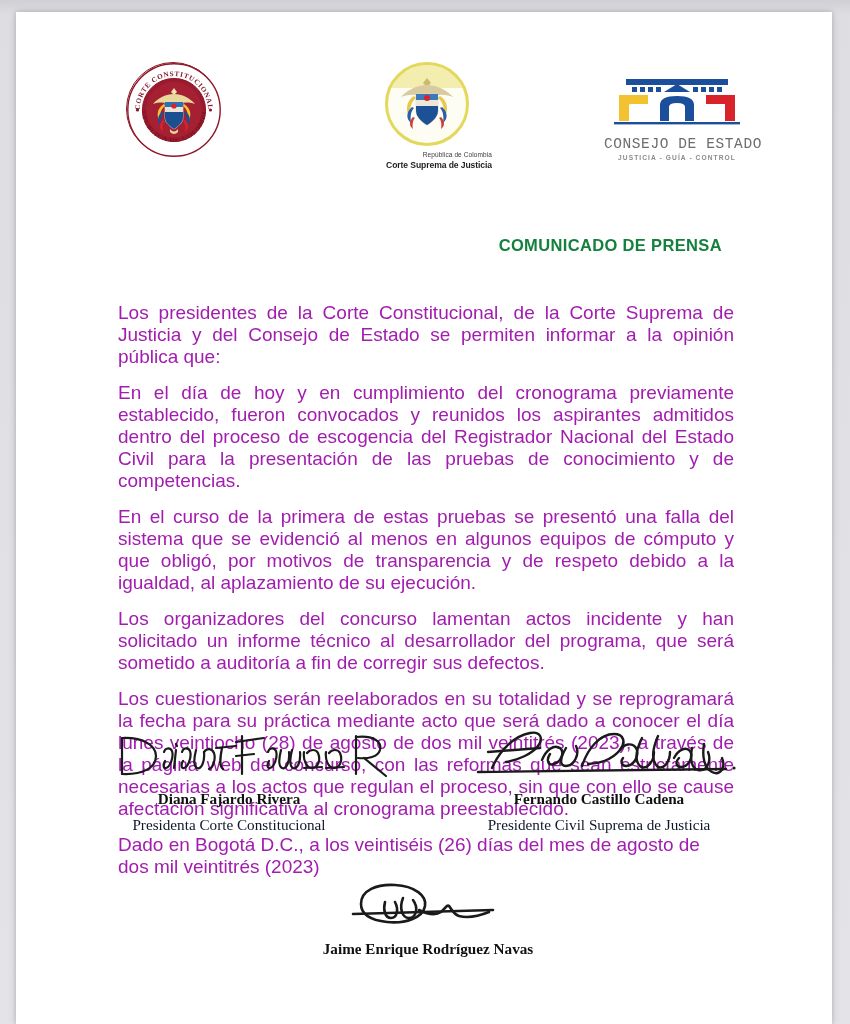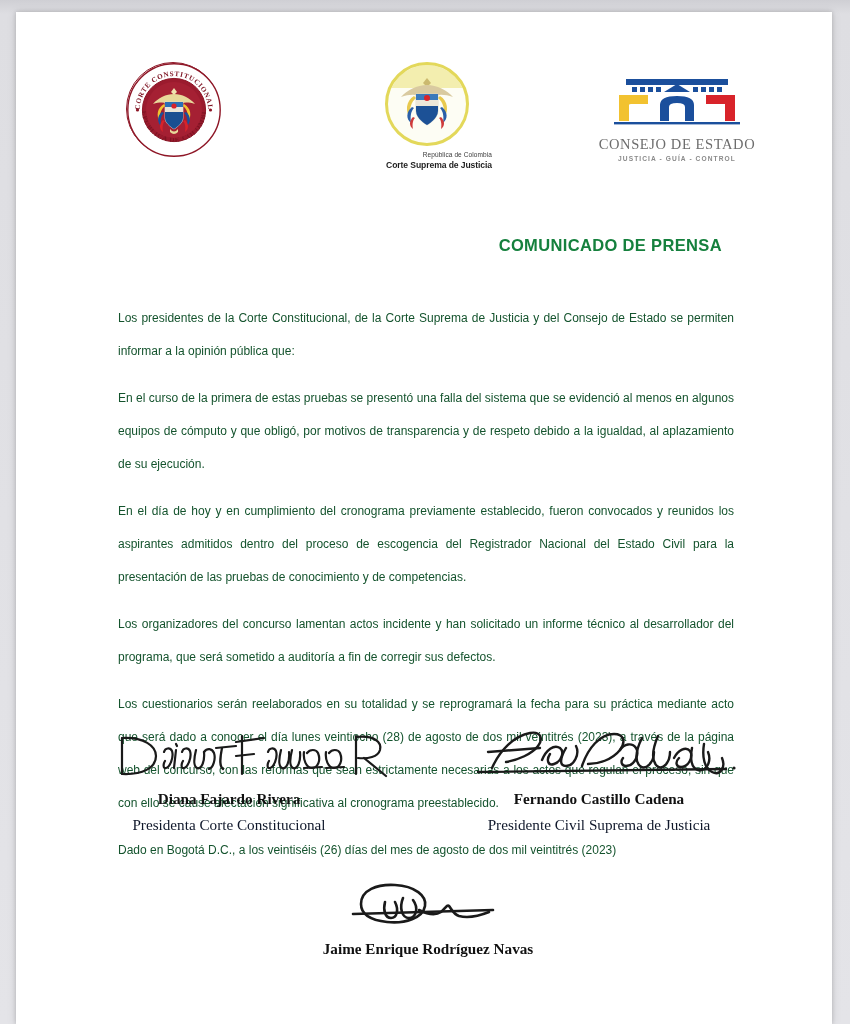--- a/index.html
+++ b/index.html
@@ -118,25 +118,25 @@
     font-size: 8.6px;
     font-weight: bold;
     color: #1e1e1e;
     letter-spacing: -0.1px;
   }
 
   
   .ce-mark { width: 150px; margin: 14px auto 0; }
   .ce-label1 {
     margin-top: 2px;
-    font-family: Liberation Serif, serif;
+    font-family: Liberation Mono, monospace;
     font-size: 14.5px;
     letter-spacing: 0.6px;
     color: #6d6d6d;
-    text-align: center;
+    text-align: right;
   }
   .ce-label2 {
     margin-top: 2px;
     font-family: "Liberation Sans", sans-serif;
     font-size: 6.6px;
     font-weight: bold;
     letter-spacing: 1.1px;
     color: #8a8a8a;
     text-align: center;
   }
@@ -156,23 +156,23 @@
 
   
   .body-copy {
     position: absolute;
     left: 102px;
     top: 290px;
     width: 616px;
   }
   .para {
     margin: 0 0 14px 0;
-    font-size: 12px;
-    line-height: 33px;
-    color: #14532d;
+    font-size: 19px;
+    line-height: 22px;
+    color: #a21caf;
     text-align: justify;
     text-justify: inter-word;
     hyphens: none;
   }
   .para:last-child { margin-bottom: 0; }
   .para.no-justify { text-align: left; }
 
   
   .sig-row {
     position: absolute;
@@ -318,22 +318,22 @@
       </svg>
       <div class="ce-label1">CONSEJO DE ESTADO</div>
       <div class="ce-label2">JUSTICIA - GUÍA - CONTROL</div>
     </div>
   </div>
 
   <div class="doc-title">COMUNICADO DE PRENSA</div>
 
   <div class="body-copy">
     <p class="para">Los presidentes de la Corte Constitucional, de la Corte Suprema de Justicia y del Consejo de Estado se permiten informar a la opinión pública que:</p>
+    <p class="para">En el día de hoy y en cumplimiento del cronograma previamente establecido, fueron convocados y reunidos los aspirantes admitidos dentro del proceso de escogencia del Registrador Nacional del Estado Civil para la presentación de las pruebas de conocimiento y de competencias.</p>
     <p class="para">En el curso de la primera de estas pruebas se presentó una falla del sistema que se evidenció al menos en algunos equipos de cómputo y que obligó, por motivos de transparencia y de respeto debido a la igualdad, al aplazamiento de su ejecución.</p>
-    <p class="para">En el día de hoy y en cumplimiento del cronograma previamente establecido, fueron convocados y reunidos los aspirantes admitidos dentro del proceso de escogencia del Registrador Nacional del Estado Civil para la presentación de las pruebas de conocimiento y de competencias.</p>
     <p class="para">Los organizadores del concurso lamentan actos incidente y han solicitado un informe técnico al desarrollador del programa, que será sometido a auditoría a fin de corregir sus defectos.</p>
     <p class="para">Los cuestionarios serán reelaborados en su totalidad y se reprogramará la fecha para su práctica mediante acto que será dado a conocer el día lunes veintiocho (28) de agosto de dos mil veintitrés (2023), a través de la página web del concurso, con las reformas que sean estrictamente necesarias a los actos que regulan el proceso, sin que con ello se cause afectación significativa al cronograma preestablecido.</p>
     <p class="para no-justify">Dado en Bogotá D.C., a los veintiséis (26) días del mes de agosto de dos mil veintitrés (2023)</p>
   </div>
 
   <div class="sig-row sig-row-top">
 
     <div class="sig-block sig-1">
       <svg class="sig-mark" width="330" height="62" viewBox="0 0 330 62" aria-hidden="true">
         <g fill="none" stroke="#1a1a1a" stroke-width="2.2" stroke-linecap="round" stroke-linejoin="round">

